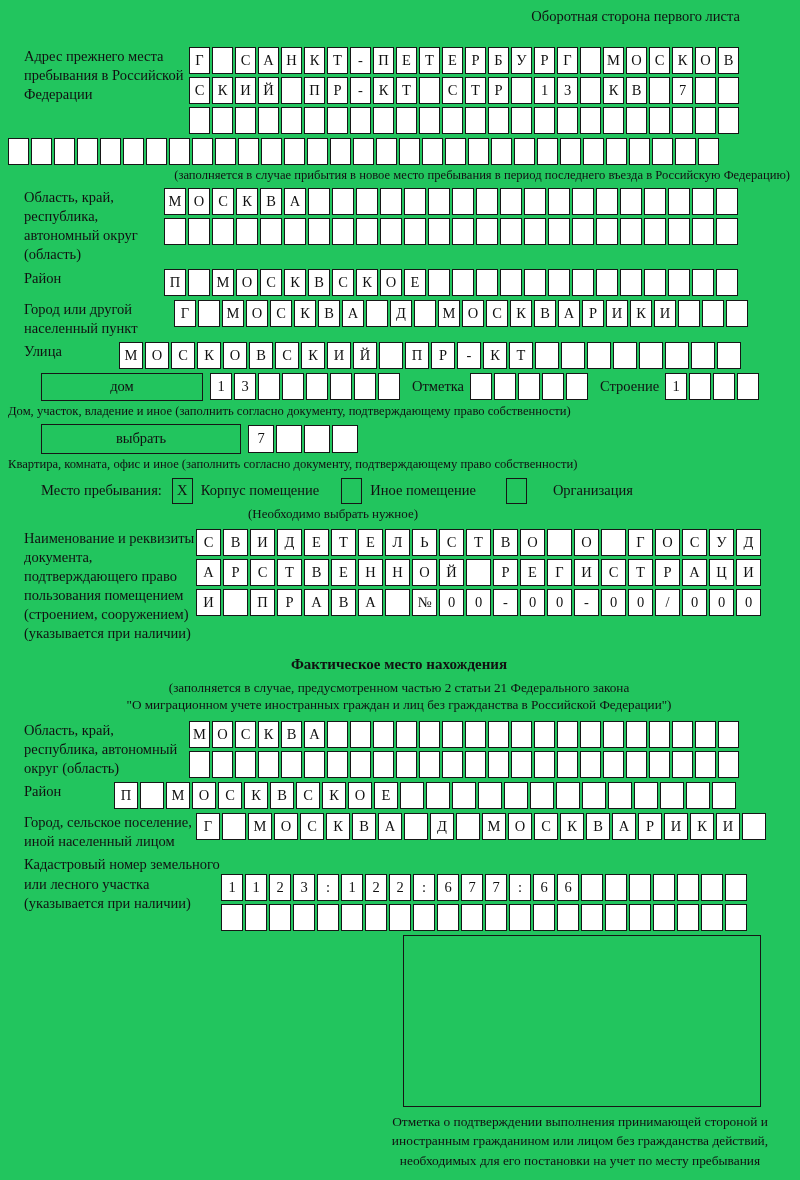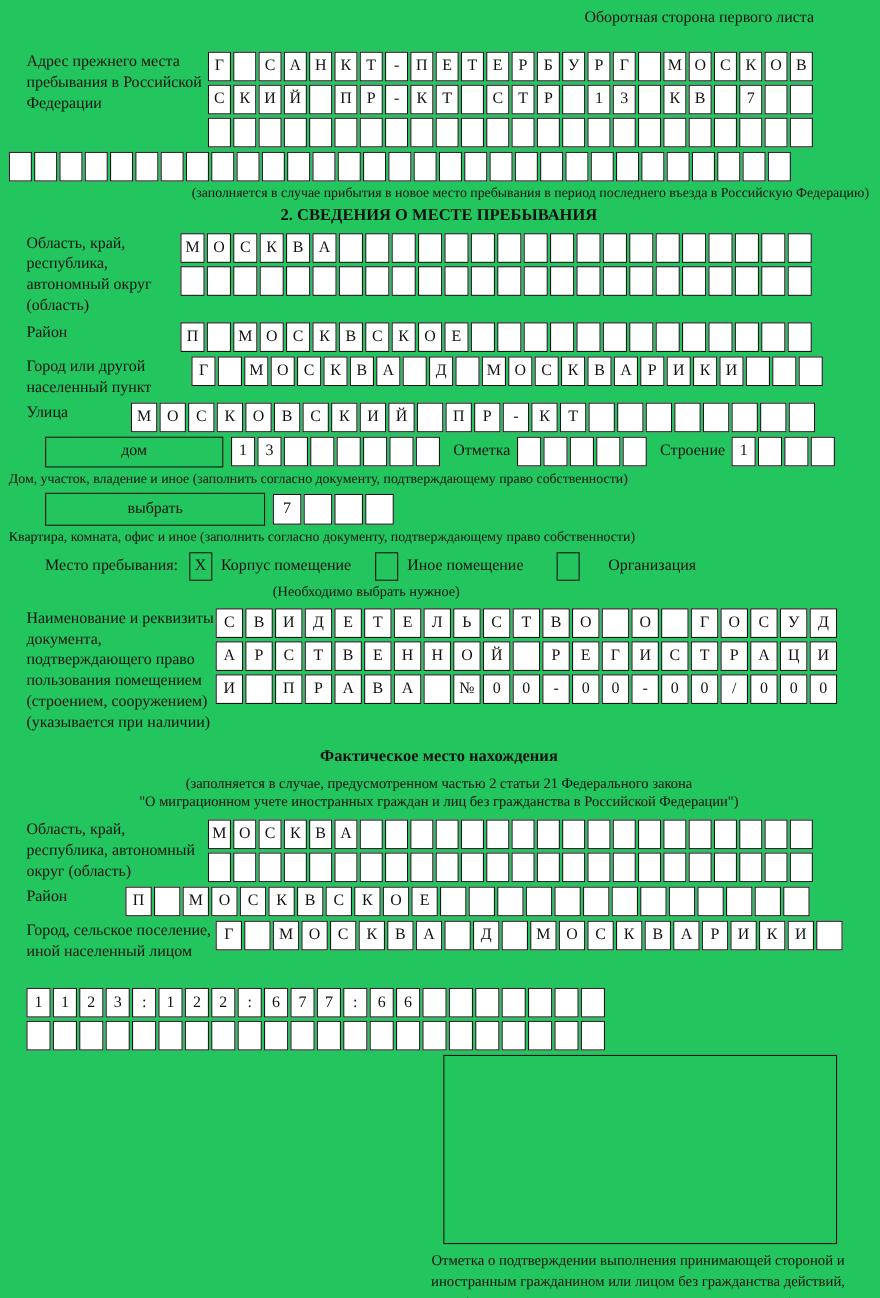--- a/index.html
+++ b/index.html
@@ -202,21 +202,20 @@
       <span class="cell"></span>
       <span class="cell"></span>
       <span class="cell"></span>
       <span class="cell"></span>
       <span class="cell"></span>
       <span class="cell"></span>
       <span class="cell"></span>
     </div>
   <div class="caption center">(заполняется в случае прибытия в новое место пребывания в период последнего въезда в Российскую Федерацию)</div>
 
-  <div class="sec-title">2. СВЕДЕНИЯ О МЕСТЕ ПРЕБЫВАНИЯ</div>
 
   <div class="field">
     <div class="flabel w140">Область, край, республика, автономный округ (область)</div>
     <div class="rows">
       <div class="cells c25">
           <span class="cell">М</span>
           <span class="cell">О</span>
           <span class="cell">С</span>
           <span class="cell">К</span>
           <span class="cell">В</span>
@@ -600,20 +599,21 @@
         <span class="cell">А</span>
         <span class="cell">Р</span>
         <span class="cell">И</span>
         <span class="cell">К</span>
         <span class="cell">И</span>
         <span class="cell"></span>
       </div>
   </div>
 
   <div class="field">
+    <div class="flabel w195">Кадастровый номер земельного или лесного участка (указывается при наличии)</div>
     <div class="rows cad-rows">
       <div class="cells c25">
           <span class="cell">1</span>
           <span class="cell">1</span>
           <span class="cell">2</span>
           <span class="cell">3</span>
           <span class="cell">:</span>
           <span class="cell">1</span>
           <span class="cell">2</span>
           <span class="cell">2</span>

